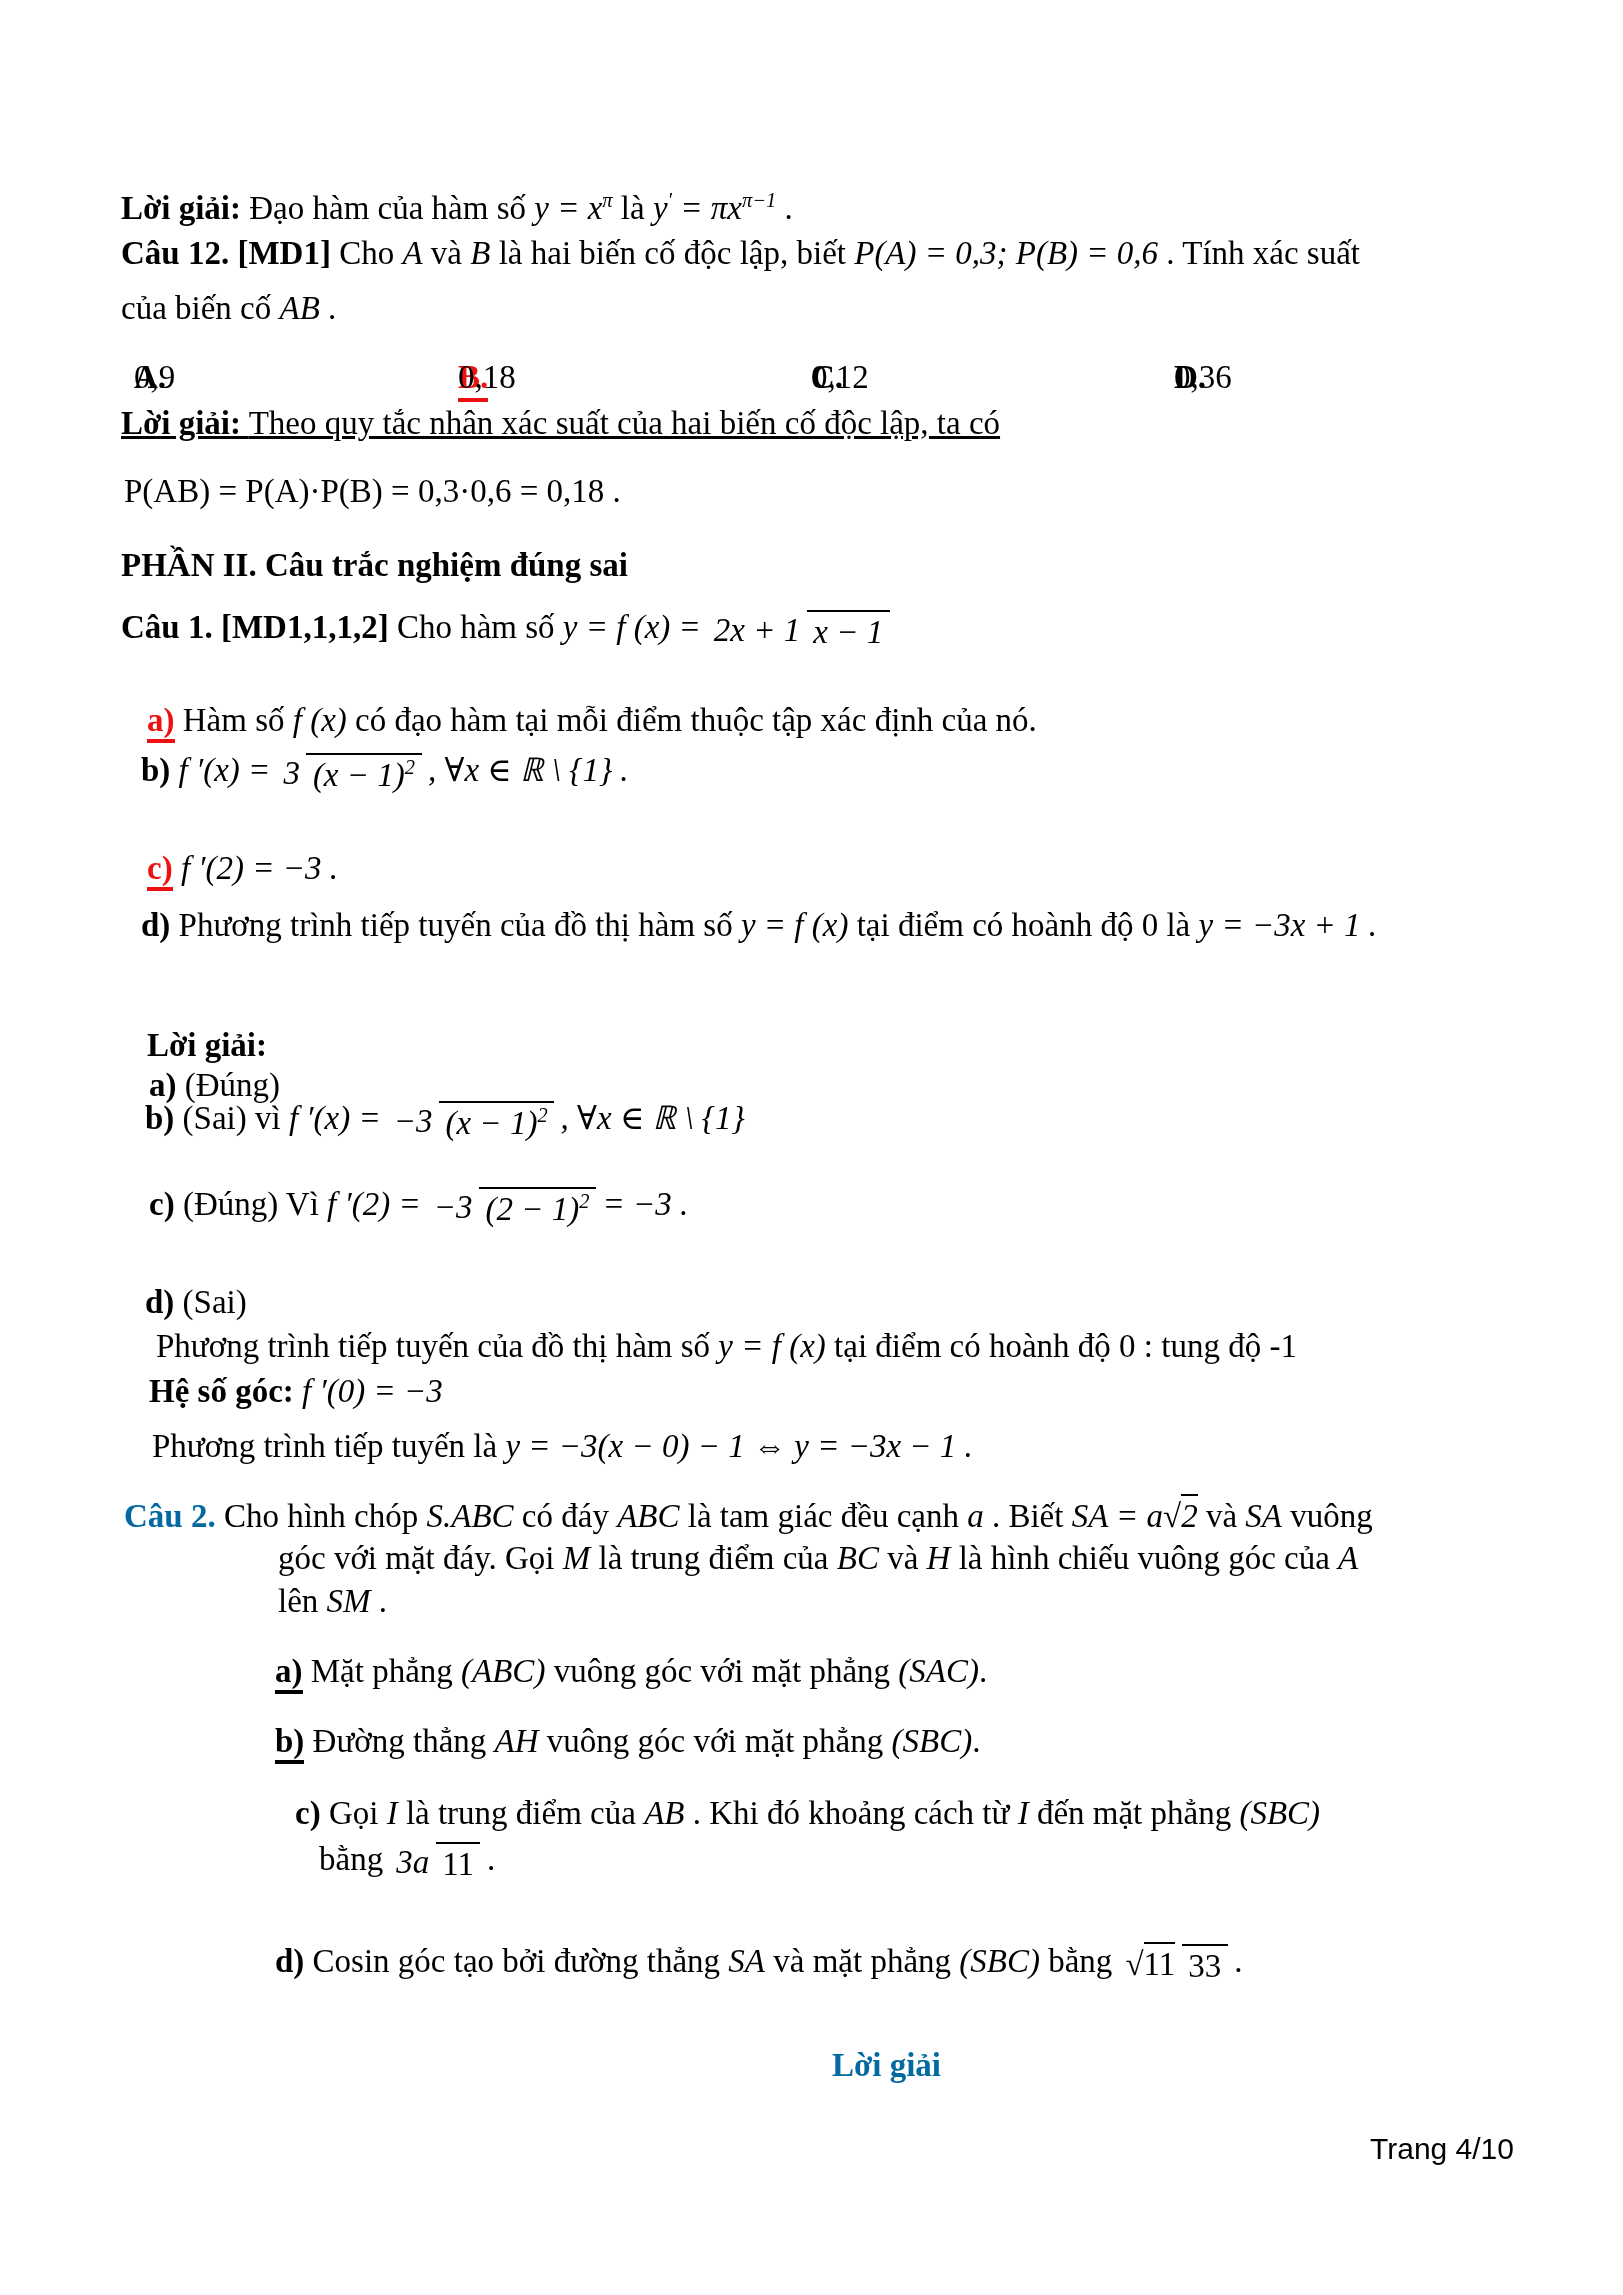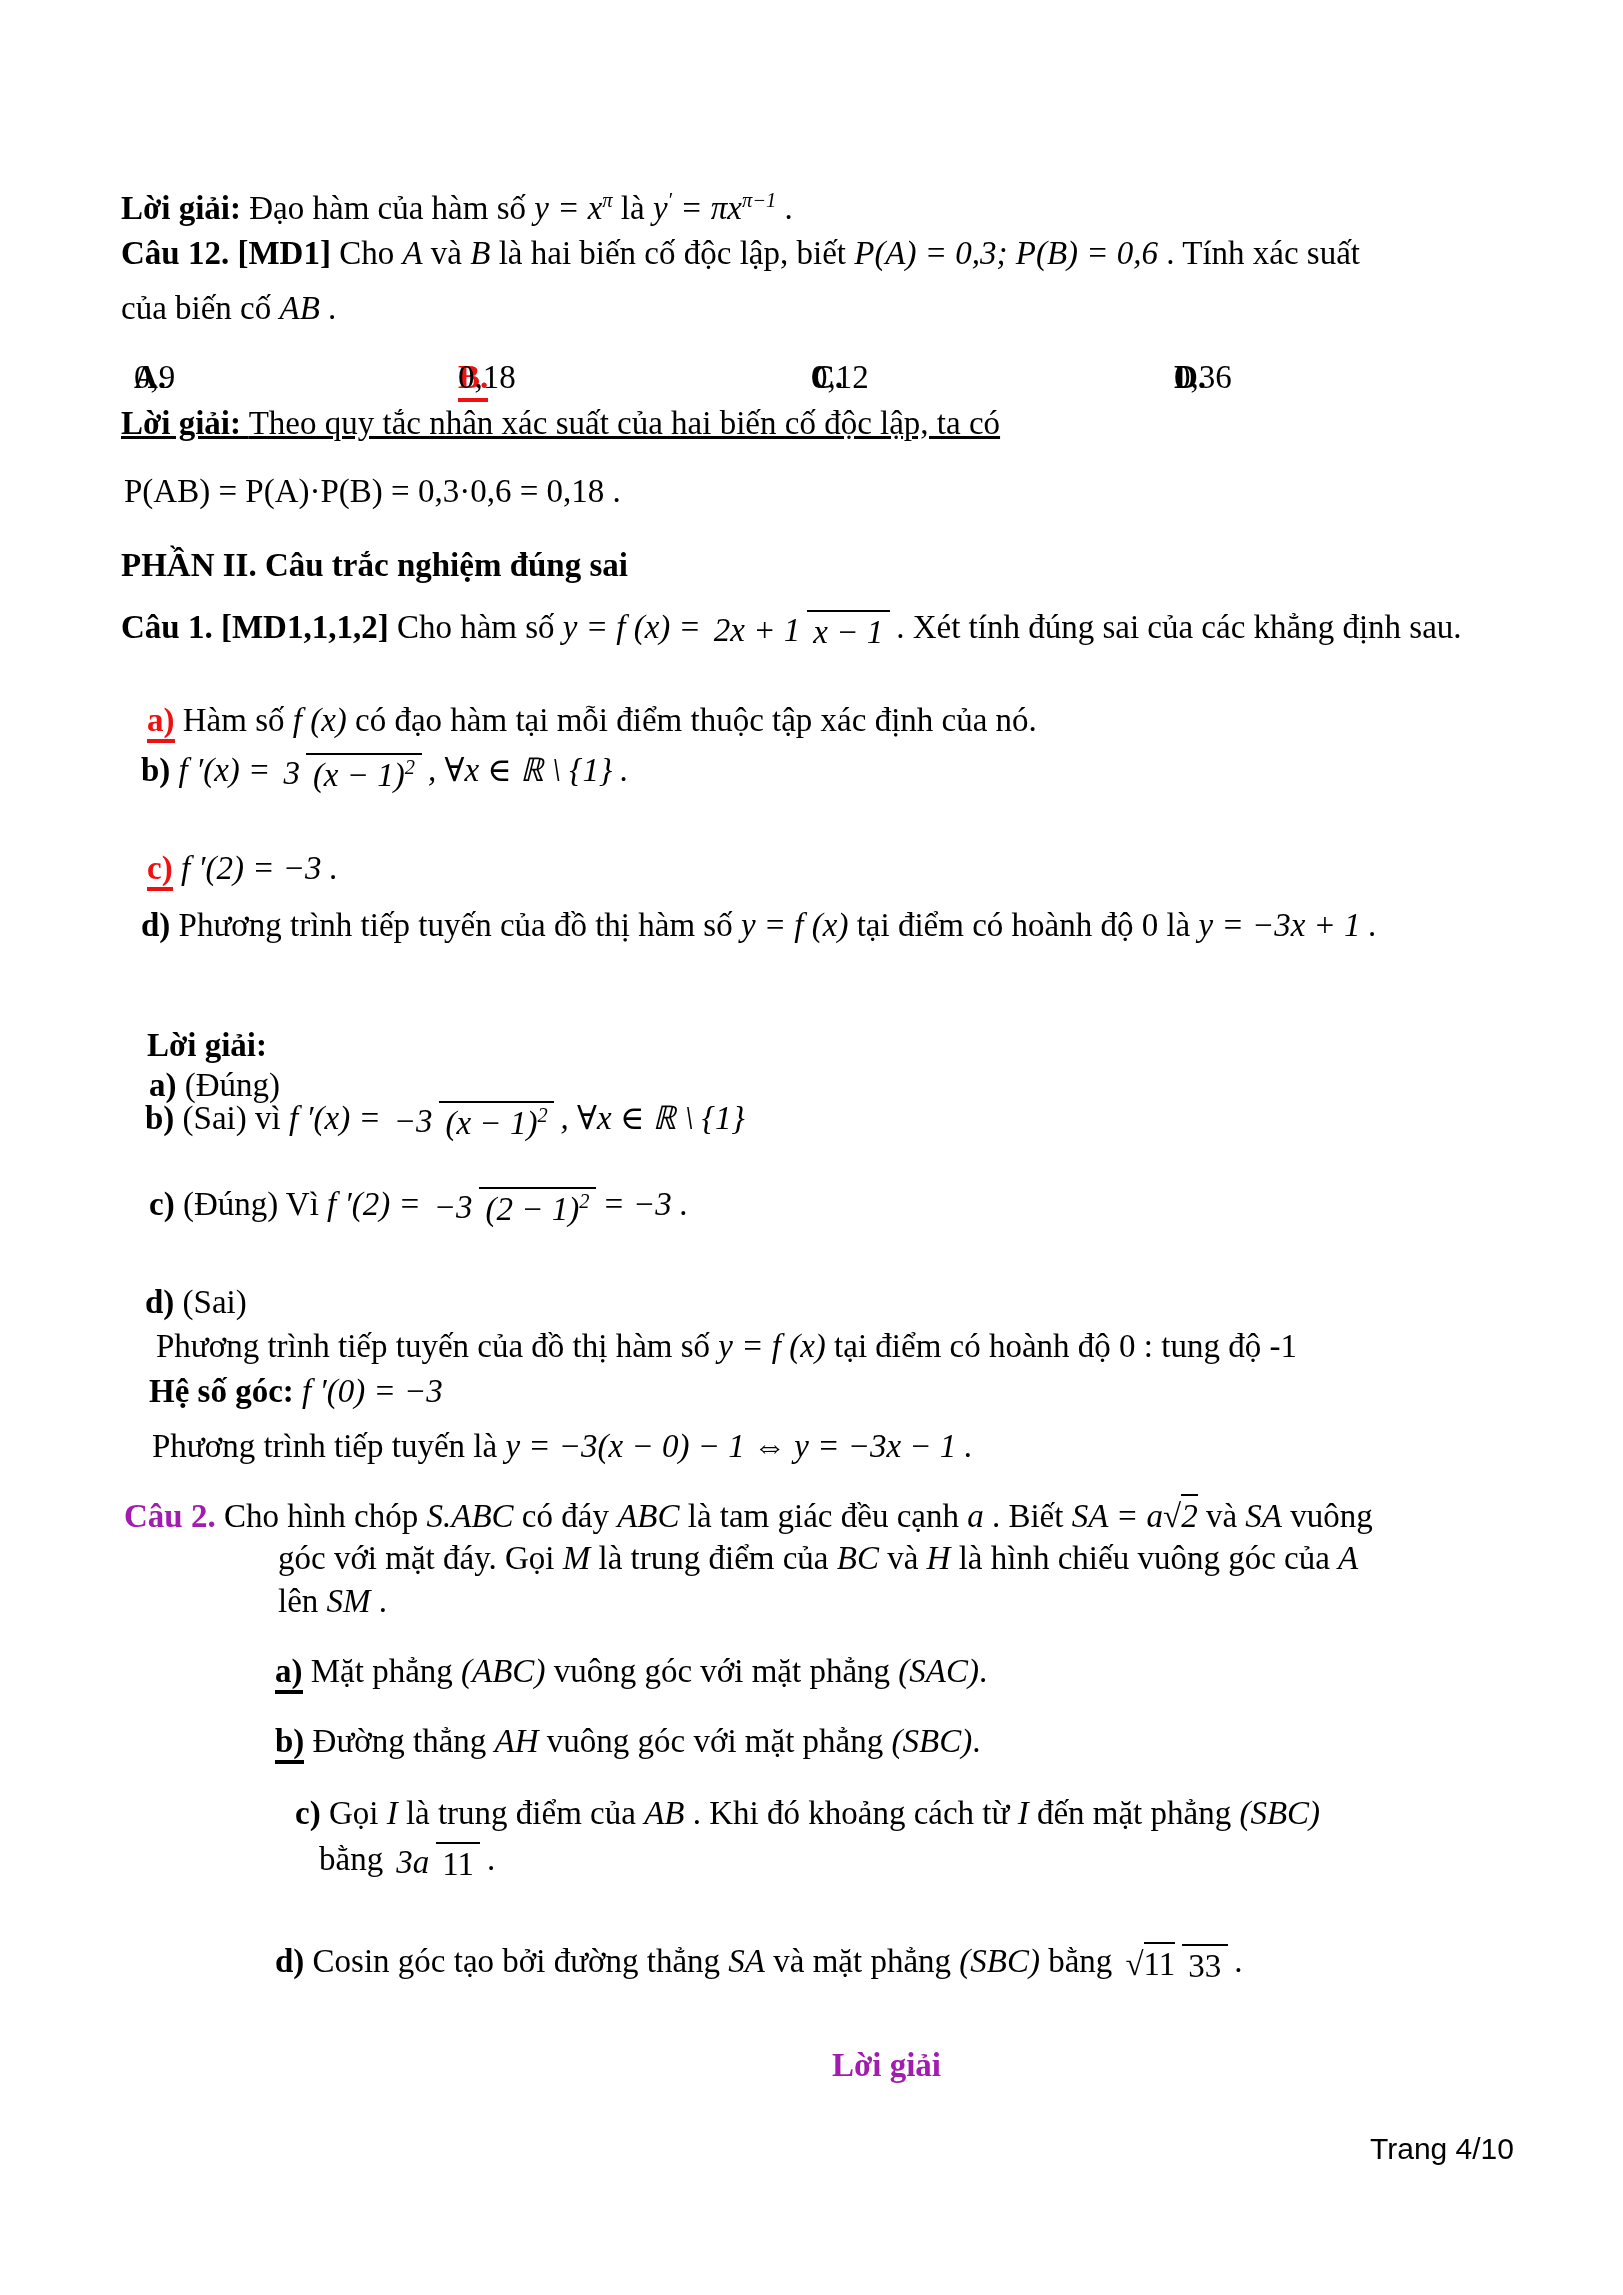--- a/index.html
+++ b/index.html
@@ -4,21 +4,21 @@
 <style>
   html,body{margin:0;padding:0;}
   body{
     width:1623px;height:2295px;position:relative;background:#ffffff;color:#000;
     font-family:"Liberation Serif","DejaVu Serif",serif;font-size:33px;
   }
   .line{position:absolute;white-space:nowrap;line-height:1.18;}
   .b{font-weight:bold;}
   .m{font-style:italic;}
   .red{color:#ee1111;}
-  .blue{color:#a21caf;}
+  .blue{color:#0369a1;}
   .lbl-u{border-bottom:4.6px solid currentColor;padding-bottom:1.3px;}
   sup{font-size:0.62em;line-height:0;}
   .frac{
     display:inline-flex;flex-direction:row;align-items:center;
     vertical-align:middle;margin:0 6.5px;line-height:1.12;text-align:center;
   }
   .frac .num{padding:0 6.5px 0.7px;}
   .frac .den{border-top:2.6px solid #000;padding:1.3px 6.5px 0;}
   .radicand{border-top:2.6px solid #000;padding-top:2px;}
   .options span{position:absolute;white-space:nowrap;}
@@ -82,21 +82,21 @@
 <div class="line" style="left:121px;top:546px;">
   <span class="b">PHẦN II. Câu trắc nghiệm đúng sai</span>
 </div>
 
 <div class="line" style="left:121px;top:608px;">
   <span class="b">Câu 1. [MD1,1,1,2]</span>
   <span>Cho hàm số</span>
   <span class="m">y = f (x) =</span><span class="frac m">
       <span class="num">2x + 1</span>
       <span class="den">x − 1</span>
-    </span><span>. Xét tính đúng sai của các khẳng định sau.</span>
+    </span>
 </div>
 
 <div class="line" style="left:147px;top:701px;">
   <span class="b red lbl-u">a)</span>
   <span>Hàm số</span>
   <span class="m">f (x)</span>
   <span>có đạo hàm tại mỗi điểm thuộc tập xác định của nó.</span>
 </div>
 <div class="line" style="left:141px;top:751px;">
   <span class="b">b)</span>

